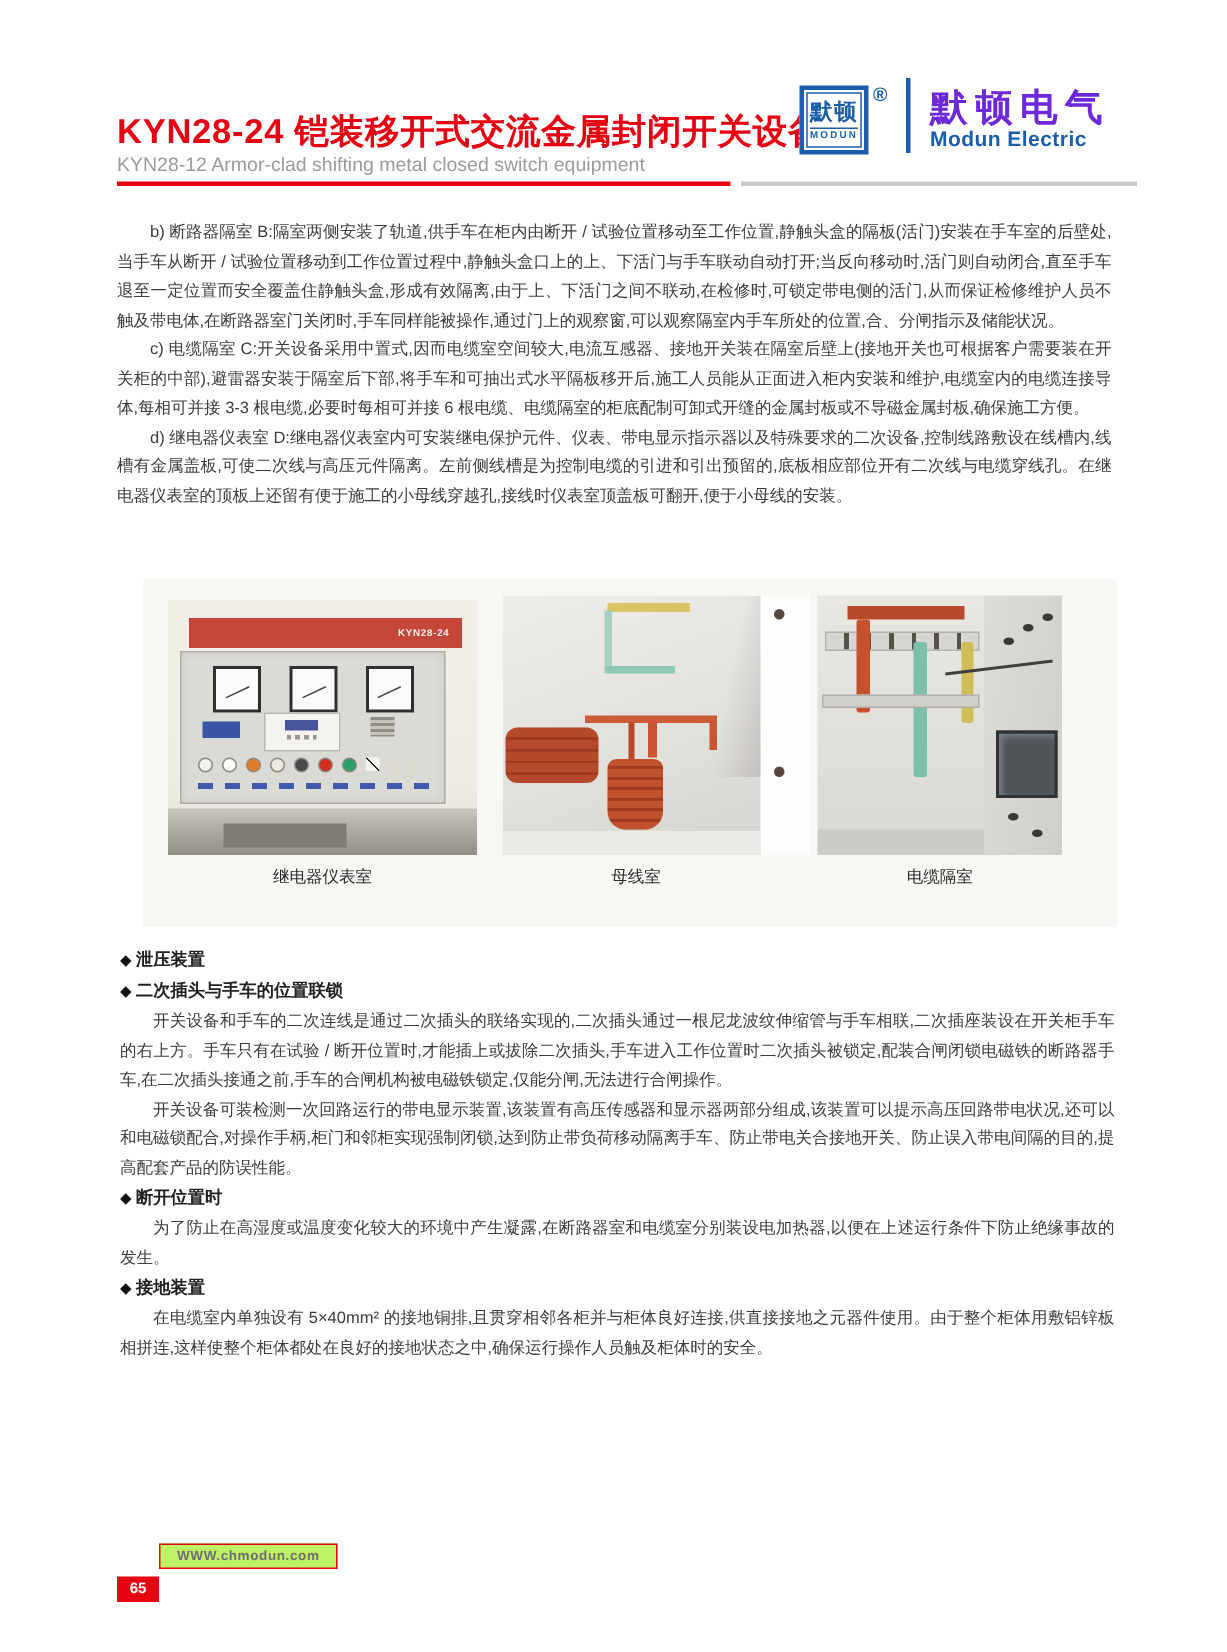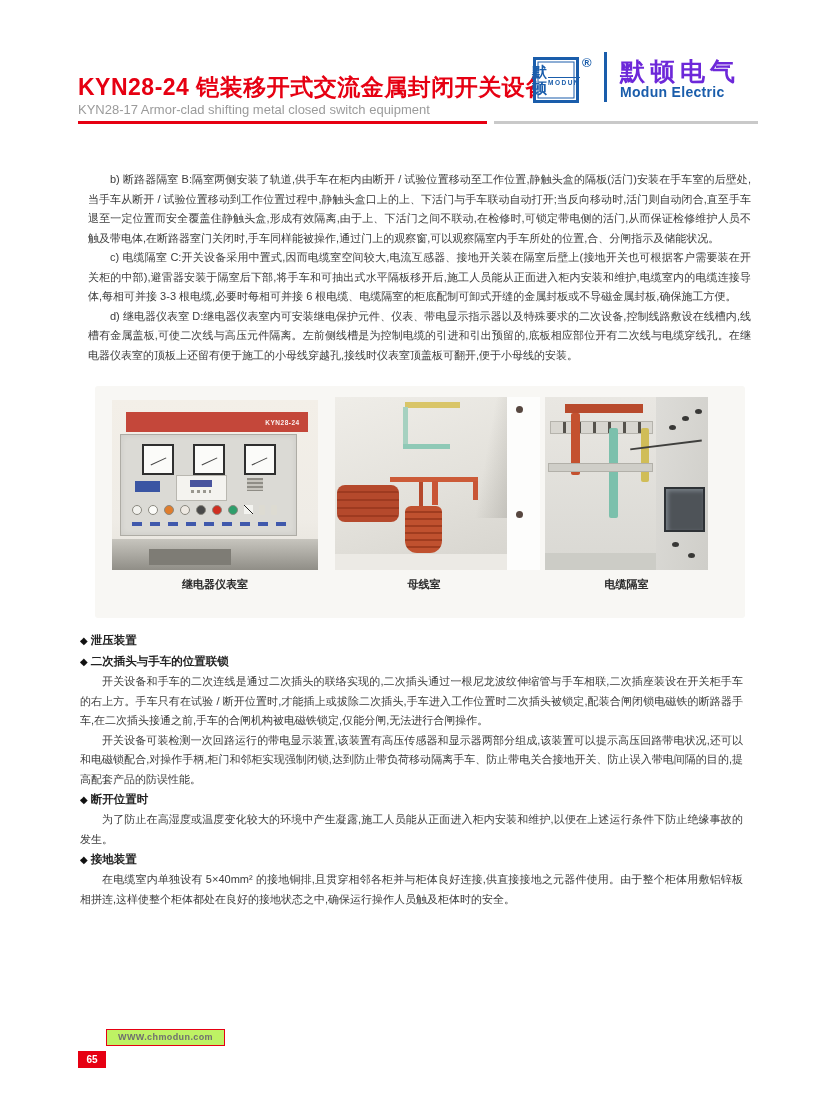--- a/index.html
+++ b/index.html
@@ -8,42 +8,42 @@
 
   
   .title{position:absolute;left:78px;top:72px;margin:0;font-size:23px;font-weight:bold;
          color:#e60012;letter-spacing:0.5px;white-space:nowrap;}
   .subtitle{position:absolute;left:78px;top:102px;font-size:13px;color:#9b9b9b;white-space:nowrap;}
   .rule-red{position:absolute;left:78px;top:121px;width:409px;height:3px;background:#e60012;}
   .rule-gray{position:absolute;left:494px;top:121px;width:264px;height:3px;background:#c9c9c9;}
 
   .logo-box{position:absolute;left:533px;top:57px;width:40px;height:40px;border:3px solid #1a5dab;
             box-shadow:inset 0 0 0 1.5px #ffffff, inset 0 0 0 2.5px #1a5dab;
-            display:flex;flex-direction:row;align-items:center;justify-content:center;background:#fff;}
+            display:flex;flex-direction:column;align-items:center;justify-content:center;background:#fff;}
   .logo-zh{font-size:15px;font-weight:bold;color:#1a5dab;letter-spacing:1px;line-height:16px;}
   .logo-en{font-size:6.5px;font-weight:bold;color:#1a5dab;letter-spacing:1.5px;border-top:1px solid #1a5dab;
            margin-top:2px;padding-top:1px;}
   .reg{position:absolute;left:582px;top:55px;font-size:13px;font-weight:bold;color:#1a5dab;}
   .vline{position:absolute;left:604px;top:52px;width:3px;height:50px;background:#1a5dab;}
   .bname-zh{position:absolute;left:620px;top:55px;font-size:25px;font-weight:bold;color:#6d28d9;
             letter-spacing:5px;white-space:nowrap;}
   .bname-en{position:absolute;left:620px;top:84px;font-size:14px;font-weight:bold;color:#1a5dab;
             letter-spacing:0.3px;white-space:nowrap;}
 
   
-  .body-block{position:absolute;left:88px;top:146px;width:663px;margin-top:24px;}
+  .body-block{position:absolute;left:78px;top:146px;width:663px;}
   .para{margin:0;font-size:11px;line-height:19.5px;color:#3c3c3c;text-align:justify;text-indent:2em;}
 
   
   .fig-card{position:absolute;left:95px;top:386px;width:650px;height:232px;background:#f8f7f4;border-radius:3px;}
   .photo{position:absolute;overflow:hidden;}
   .ph1{left:112px;top:400px;width:206px;height:170px;background:linear-gradient(180deg,#f3efe8,#efece6 70%,#e4e1da);}
   .ph2{left:335px;top:397px;width:205px;height:173px;background:#fdfdfc;}
   .ph3{left:545px;top:397px;width:163px;height:173px;background:#e9e7e2;}
-  .cap{position:absolute;top:577px;font-size:11px;font-weight:bold;color:#2b2b2b;text-align:center;}
+  .cap{position:absolute;top:577px;font-size:11px;font-weight:normal;color:#2b2b2b;text-align:center;}
   .cap1{left:112px;width:206px;}
   .cap2{left:335px;width:178px;}
   .cap3{left:545px;width:163px;}
 
   
   .ph1-banner{position:absolute;left:7%;top:7%;width:88%;height:12%;background:#c4473a;
               display:flex;align-items:center;justify-content:flex-end;padding-right:8px;box-sizing:border-box;
               color:rgba(255,255,255,.92);font-size:6.5px;font-weight:bold;letter-spacing:.5px;}
   .ph1-panel{position:absolute;left:4%;top:20%;width:85%;height:59%;background:#dbdad5;
              border:1px solid #aeaca5;box-shadow:inset 0 0 6px rgba(0,0,0,.08);}
@@ -121,21 +121,21 @@
          font-size:10px;font-weight:bold;display:flex;align-items:center;justify-content:center;margin-top:22px;}
   .site{position:absolute;left:106px;top:1029px;height:15px;border:1px solid #e60012;background:#bef264;
         color:#6f6f6f;font-size:9px;font-weight:bold;letter-spacing:0.4px;line-height:15px;padding:0 11px;}
 </style>
 </head>
 <body>
 
 <div class="page">
 
   <h1 class="title">KYN28-24 铠装移开式交流金属封闭开关设备</h1>
-  <div class="subtitle">KYN28-17 Armor-clad shifting metal closed switch equipment</div>
+  <div class="subtitle">KYN28-12 Armor-clad shifting metal closed switch equipment</div>
   <div class="rule-red"></div>
   <div class="rule-gray"></div>
 
   <div class="logo-box">
     <div class="logo-zh">默顿</div>
     <div class="logo-en">MODUN</div>
   </div>
   <div class="reg">®</div>
   <div class="vline"></div>
   <div class="bname-zh">默顿电气</div>
@@ -237,21 +237,21 @@
   <div class="cap cap1">继电器仪表室</div>
   <div class="cap cap2">母线室</div>
   <div class="cap cap3">电缆隔室</div>
 
   <div class="sections">
     <h3 class="sec-h"><span class="bullet">◆</span><span>泄压装置</span></h3>
     <h3 class="sec-h"><span class="bullet">◆</span><span>二次插头与手车的位置联锁</span></h3>
     <p class="sec-b">开关设备和手车的二次连线是通过二次插头的联络实现的,二次插头通过一根尼龙波纹伸缩管与手车相联,二次插座装设在开关柜手车的右上方。手车只有在试验 / 断开位置时,才能插上或拔除二次插头,手车进入工作位置时二次插头被锁定,配装合闸闭锁电磁铁的断路器手车,在二次插头接通之前,手车的合闸机构被电磁铁锁定,仅能分闸,无法进行合闸操作。</p>
     <p class="sec-b">开关设备可装检测一次回路运行的带电显示装置,该装置有高压传感器和显示器两部分组成,该装置可以提示高压回路带电状况,还可以和电磁锁配合,对操作手柄,柜门和邻柜实现强制闭锁,达到防止带负荷移动隔离手车、防止带电关合接地开关、防止误入带电间隔的目的,提高配套产品的防误性能。</p>
     <h3 class="sec-h"><span class="bullet">◆</span><span>断开位置时</span></h3>
-    <p class="sec-b">为了防止在高湿度或温度变化较大的环境中产生凝露,施工人员能从正面进入柜内安装和维护,以便在上述运行条件下防止绝缘事故的发生。</p>
+    <p class="sec-b">为了防止在高湿度或温度变化较大的环境中产生凝露,在断路器室和电缆室分别装设电加热器,以便在上述运行条件下防止绝缘事故的发生。</p>
     <h3 class="sec-h"><span class="bullet">◆</span><span>接地装置</span></h3>
     <p class="sec-b">在电缆室内单独设有 5×40mm² 的接地铜排,且贯穿相邻各柜并与柜体良好连接,供直接接地之元器件使用。由于整个柜体用敷铝锌板相拼连,这样使整个柜体都处在良好的接地状态之中,确保运行操作人员触及柜体时的安全。</p>
   </div>
 
   <div class="pgnum">65</div>
   <div class="site">WWW.chmodun.com</div>
 
 </div>
 
 </body></html>

